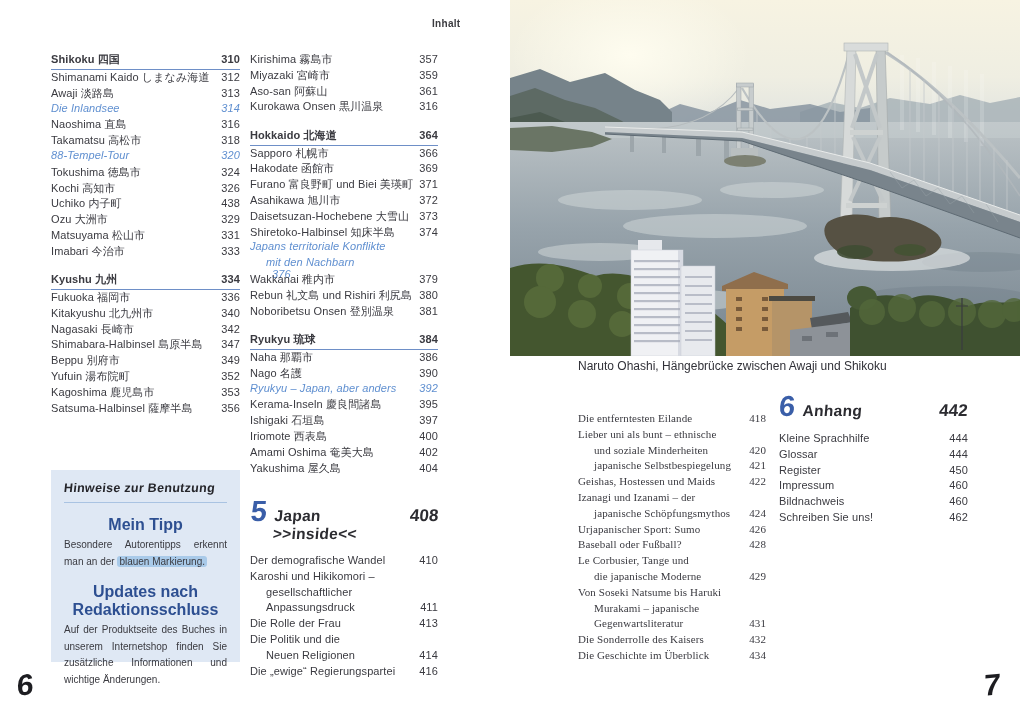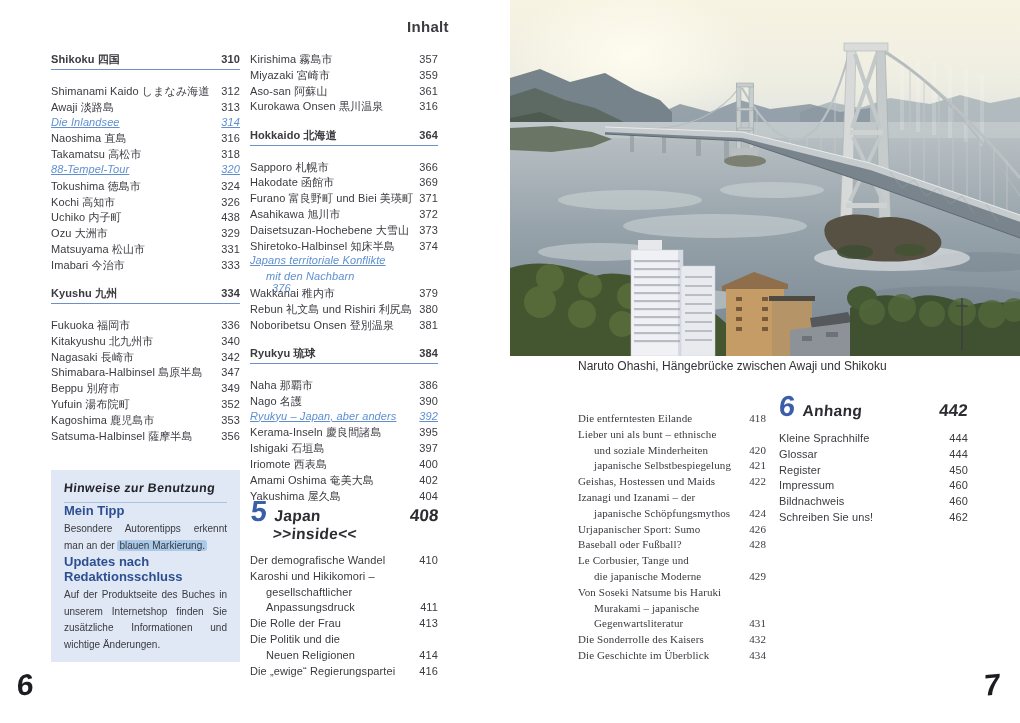--- a/index.html
+++ b/index.html
@@ -1,53 +1,53 @@
 <!DOCTYPE html>
 <html><head>
 <meta charset="utf-8">
 <style>
   html,body{margin:0;padding:0;background:#ffffff;}
   .spread{position:relative;width:1020px;height:723px;background:#ffffff;
           font-family:"Liberation Sans",sans-serif;overflow:hidden;color:#3a3a40;}
 
-  .hdr{position:absolute;left:407px;top:18px;font-size:15px;font-weight:700;
+  .hdr{position:absolute;left:432px;top:18px;font-size:10px;font-weight:700;
        letter-spacing:.3px;color:#3b3b40;}
 
   .toc{position:absolute;display:flex;flex-direction:column;}
   #col1{left:51px;top:52px;width:189px;}
   #col2{left:250px;top:52px;width:188px;}
   #rcol1{left:578px;top:412px;width:188px;font-family:Liberation Serif, serif;}
 
   .row{display:flex;justify-content:space-between;align-items:baseline;
        height:15.8px;font-size:11px;letter-spacing:.1px;color:#3a3a40;}
   .row .lbl{white-space:nowrap;}
   .row .pg{font-variant-numeric:tabular-nums;padding-left:6px;}
   .row.style-section{font-weight:700;height:17px;border-bottom:1.6px solid #6e8fc7;
-                     margin-bottom:14px;}
-  .row.style-link .lbl,.row.style-link .pg{color:#5f8fd0;font-style:italic;text-decoration:underline;}
+                     margin-bottom:0;}
+  .row.style-link .lbl,.row.style-link .pg{color:#5f8fd0;font-style:italic;}
   .row.style-link-indent .lbl,.row.style-link-indent .pg{color:#5f8fd0;font-style:italic;}
   .row.style-link-indent{padding-left:16px;flex-direction:column;}
   .row.style-indent{padding-left:16px;}
   .row.style-gap{height:12.5px;}
 
   .chapter{position:absolute;display:flex;flex-direction:column;}
   #ch5{left:250px;top:497px;width:188px;}
   #ch6{left:779px;top:392px;width:189px;}
   .ch-head{display:flex;align-items:baseline;gap:8px;transform:skewX(-5deg);}
   .ch-num{font-size:29px;font-weight:700;color:#3a5ea8;line-height:1;}
   .ch-title{font-size:15.5px;font-weight:700;color:#2c2c31;letter-spacing:.3px;}
   .ch-page{margin-left:auto;font-size:17px;font-weight:700;color:#2c2c31;}
   .ch-rows{margin-top:11px;display:flex;flex-direction:column;}
 
   .notes{position:absolute;left:51px;top:470px;width:189px;height:192px;
          background:#dfe8f4;box-sizing:border-box;padding:11px 13px 10px 13px;}
   .notes-head{font-size:12.5px;font-weight:700;color:#25252a;transform:skewX(-6deg);
               letter-spacing:.3px;}
   .notes-rule{border:none;border-top:1.5px solid #a9c3e2;margin:7px 0 0 0;}
-  .notes-sub{margin-top:0;font-size:13px;font-weight:700;color:#2d4f91;}
+  .notes-sub{margin-top:13px;font-size:16px;font-weight:700;color:#2d4f91;text-align:center;}
   .notes-text{margin:3px 0 0 0;font-size:10px;line-height:16.5px;color:#3a3a40;
               text-align:justify;}
   .hl{background:#a9cae9;border-radius:3px;padding:0 2px;}
 
   .photo{position:absolute;left:510px;top:0;width:510px;height:356px;}
   .photo svg{display:block;}
   .caption{position:absolute;left:578px;top:359px;font-size:12px;color:#313138;}
 
   .pagenum{position:absolute;top:670px;font-size:30px;font-weight:600;color:#1d1d21;
            transform:skewX(-7deg) rotate(-5deg);line-height:1;}

